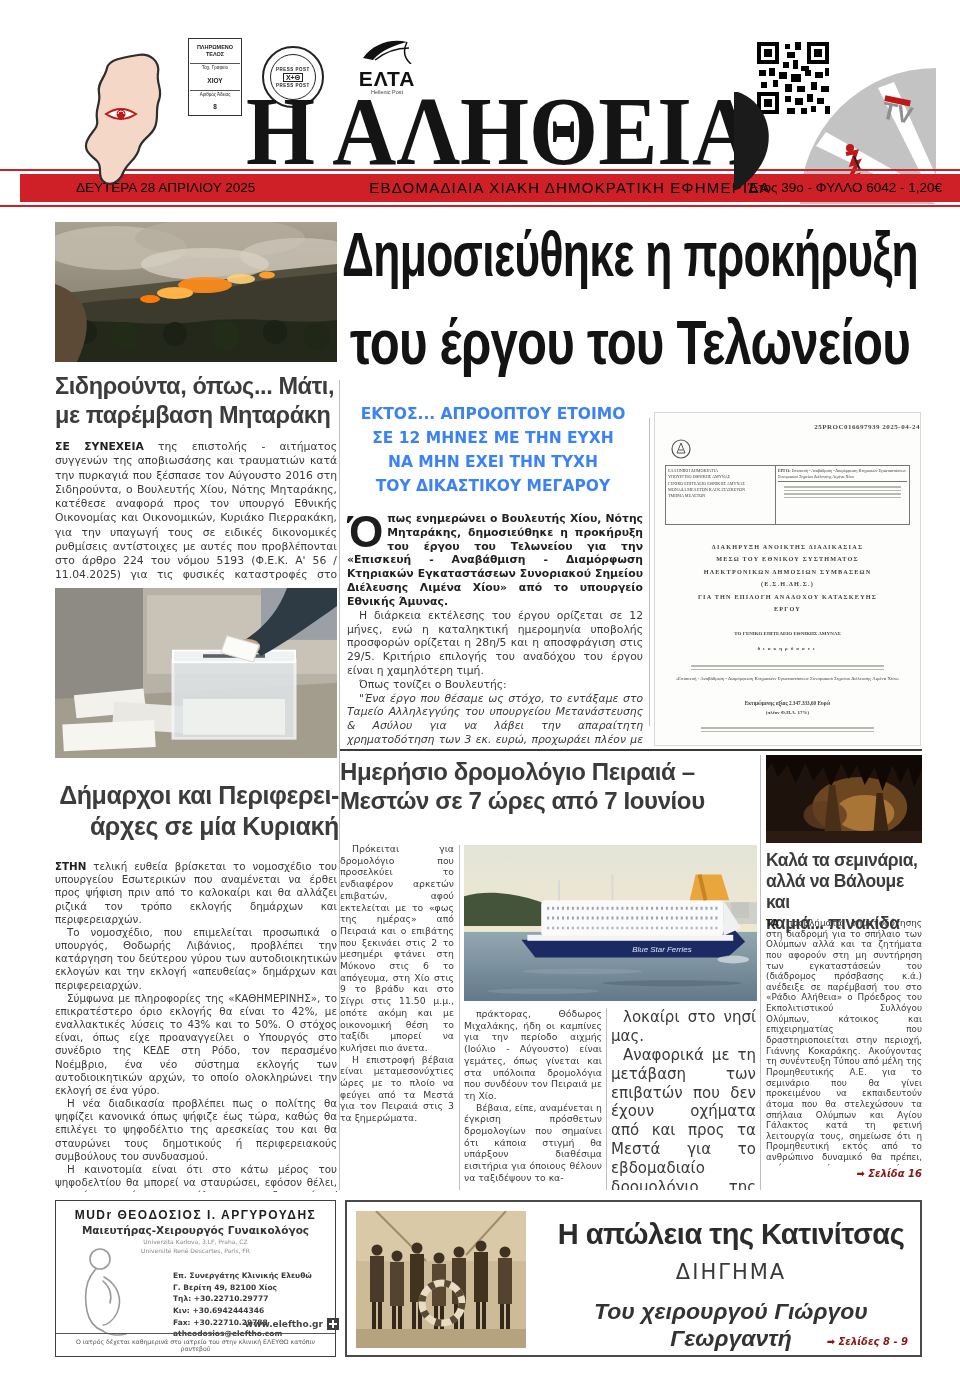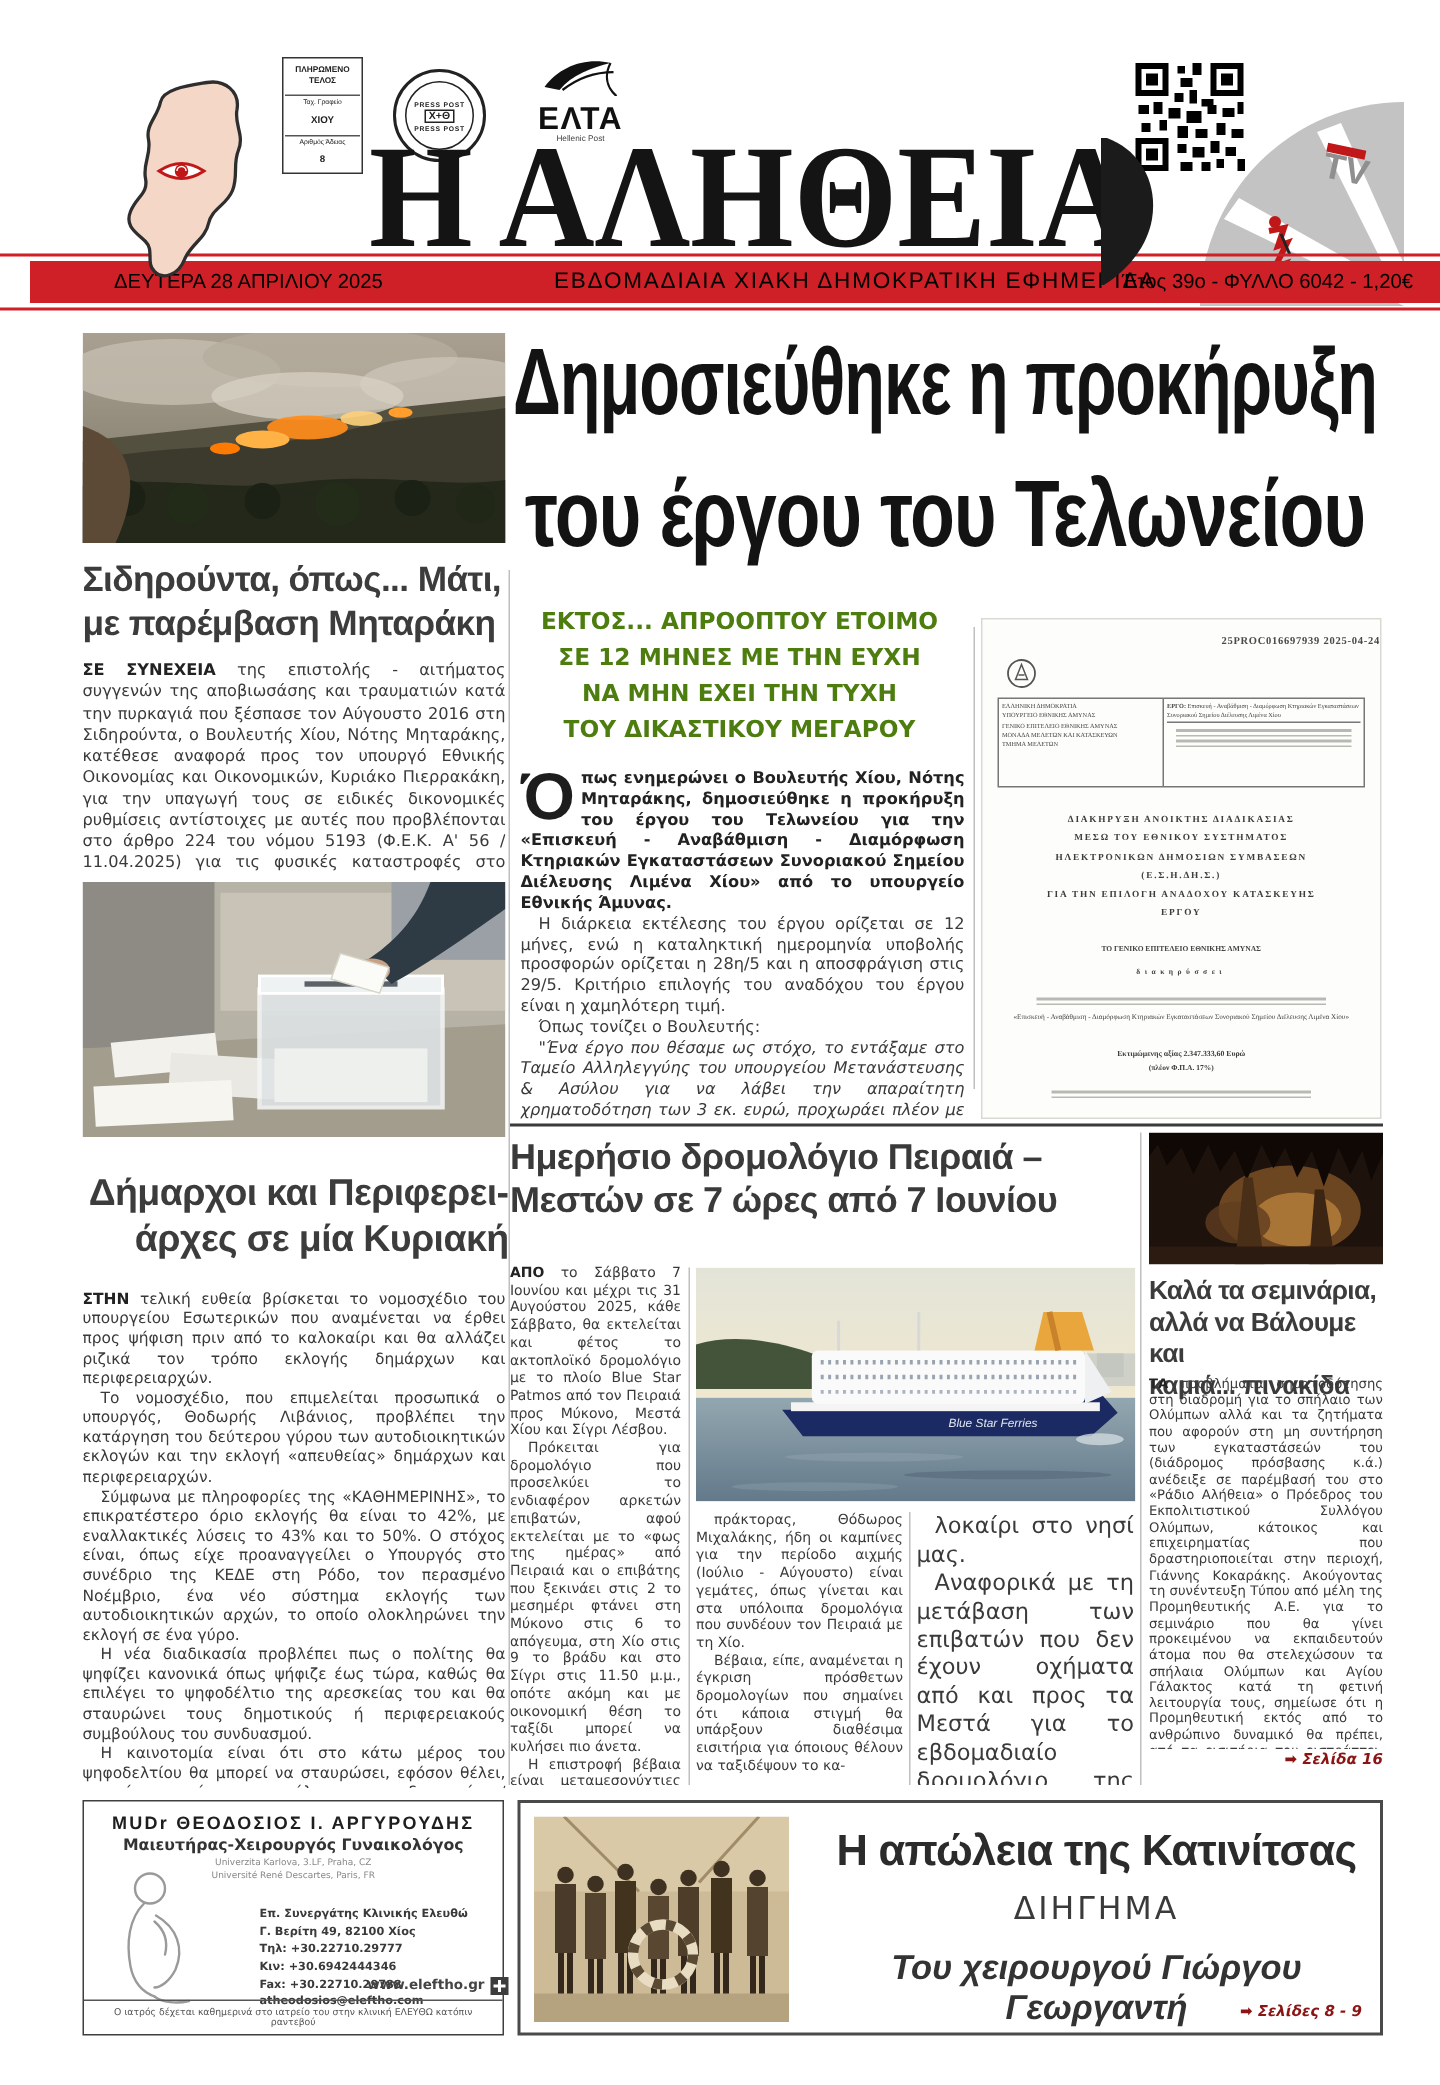--- a/index.html
+++ b/index.html
@@ -31,21 +31,21 @@
   #banner-band{position:absolute;left:0;top:174px;width:960px;height:28px;background:#cf1f27;color:#000000;
                font-family:"Liberation Sans",sans-serif;font-weight:normal;margin-left:20px;}
   #banner-band .date{position:absolute;left:56px;top:6px;font-size:13.5px;}
   #banner-band .slogan{position:absolute;left:330px;top:5px;width:440px;text-align:center;font-size:15px;letter-spacing:1.2px;}
   #banner-band .issue{position:absolute;right:38px;top:6px;font-size:13.5px;}
 
   
   .headline{position:absolute;font-family:"Liberation Sans",sans-serif;font-weight:bold;color:#3c3c3c;
             letter-spacing:-0.4px;white-space:pre-line;}
   .main-head-svg text{font-family:"Liberation Sans",sans-serif;font-weight:bold;fill:#131313;letter-spacing:-1px;}
-  #subhead{position:absolute;font-family:"DejaVu Sans",sans-serif;font-weight:bold;color:#4d7c0f;
+  #subhead{position:absolute;font-family:"DejaVu Sans",sans-serif;font-weight:bold;color:#3b82f6;
            text-align:center;white-space:pre-line;}
 
   
   .body-text{position:absolute;text-align:justify;overflow:hidden;}
   .body-text p{margin:0;text-indent:12px;}
   .body-text p.first{text-indent:0;}
   .body-text .plist{display:block;}
   .body-text strong{color:#222;}
   .dropcap{float:left;font-size:44px;line-height:34px;font-weight:bold;color:#1d1d1d;padding:3px 4px 0 0;
            font-family:"Liberation Sans",sans-serif;}
@@ -374,24 +374,20 @@
       </div>
     <p class="quote">"Ένα έργο που θέσαμε ως στόχο, το εντάξαμε στο Ταμείο Αλληλεγγύης του υπουργείου Μετανάστευσης &amp; Ασύλου για να λάβει την απαραίτητη χρηματοδότηση των 3 εκ. ευρώ, προχωράει πλέον με ταχύ ρυθμό και σύντομα θα είναι πραγματικότητα. Συνεχίζουμε, με συστηματική δουλειά, να εκπληρώνουμε τους στόχους που μαζί θέσαμε!"</p>
   </div>
 
   <div class="hline" style="left:340px;top:749px;width:582px;"></div>
 
   <div class="headline" style="left:340px;top:757px;width:420px;font-size:24px;line-height:1.22;color:#3a3a3a;">Ημερήσιο δρομολόγιο Πειραιά –
 Μεστών σε 7 ώρες από 7 Ιουνίου</div>
 
   <div class="body-text" style="left:340px;top:843px;width:114px;height:347px;font-size:9.3px;line-height:1.26;">
-    <p class="first">
-      <strong>ΑΠΟ</strong>
-      <span>το Σάββατο 7 Ιουνίου και μέχρι τις 31 Αυγούστου 2025, κάθε Σάββατο, θα εκτελείται και φέτος το ακτοπλοϊκό δρομολόγιο με το πλοίο Blue Star Patmos από τον Πειραιά προς Μύκονο, Μεστά Χίου και Σίγρι Λέσβου.</span>
-    </p>
     <div class="plist">
         <p>Πρόκειται για δρομολόγιο που προσελκύει το ενδιαφέρον αρκετών επιβατών, αφού εκτελείται με το «φως της ημέρας» από Πειραιά και ο επιβάτης που ξεκινάει στις 2 το μεσημέρι φτάνει στη Μύκονο στις 6 το απόγευμα, στη Χίο στις 9 το βράδυ και στο Σίγρι στις 11.50 μ.μ., οπότε ακόμη και με οικονομική θέση το ταξίδι μπορεί να κυλήσει πιο άνετα.</p>
         <p>Η επιστροφή βέβαια είναι μεταμεσονύχτιες ώρες με το πλοίο να φεύγει από τα Μεστά για τον Πειραιά στις 3 τα ξημερώματα.</p>
       </div>
   </div>
 
   <div class="vline" style="left:459px;top:845px;height:345px;"></div>
 
   <div class="photo" style="left:464px;top:845px;width:293px;height:156px;">
     <svg viewBox="0 0 296 158" preserveAspectRatio="none">

